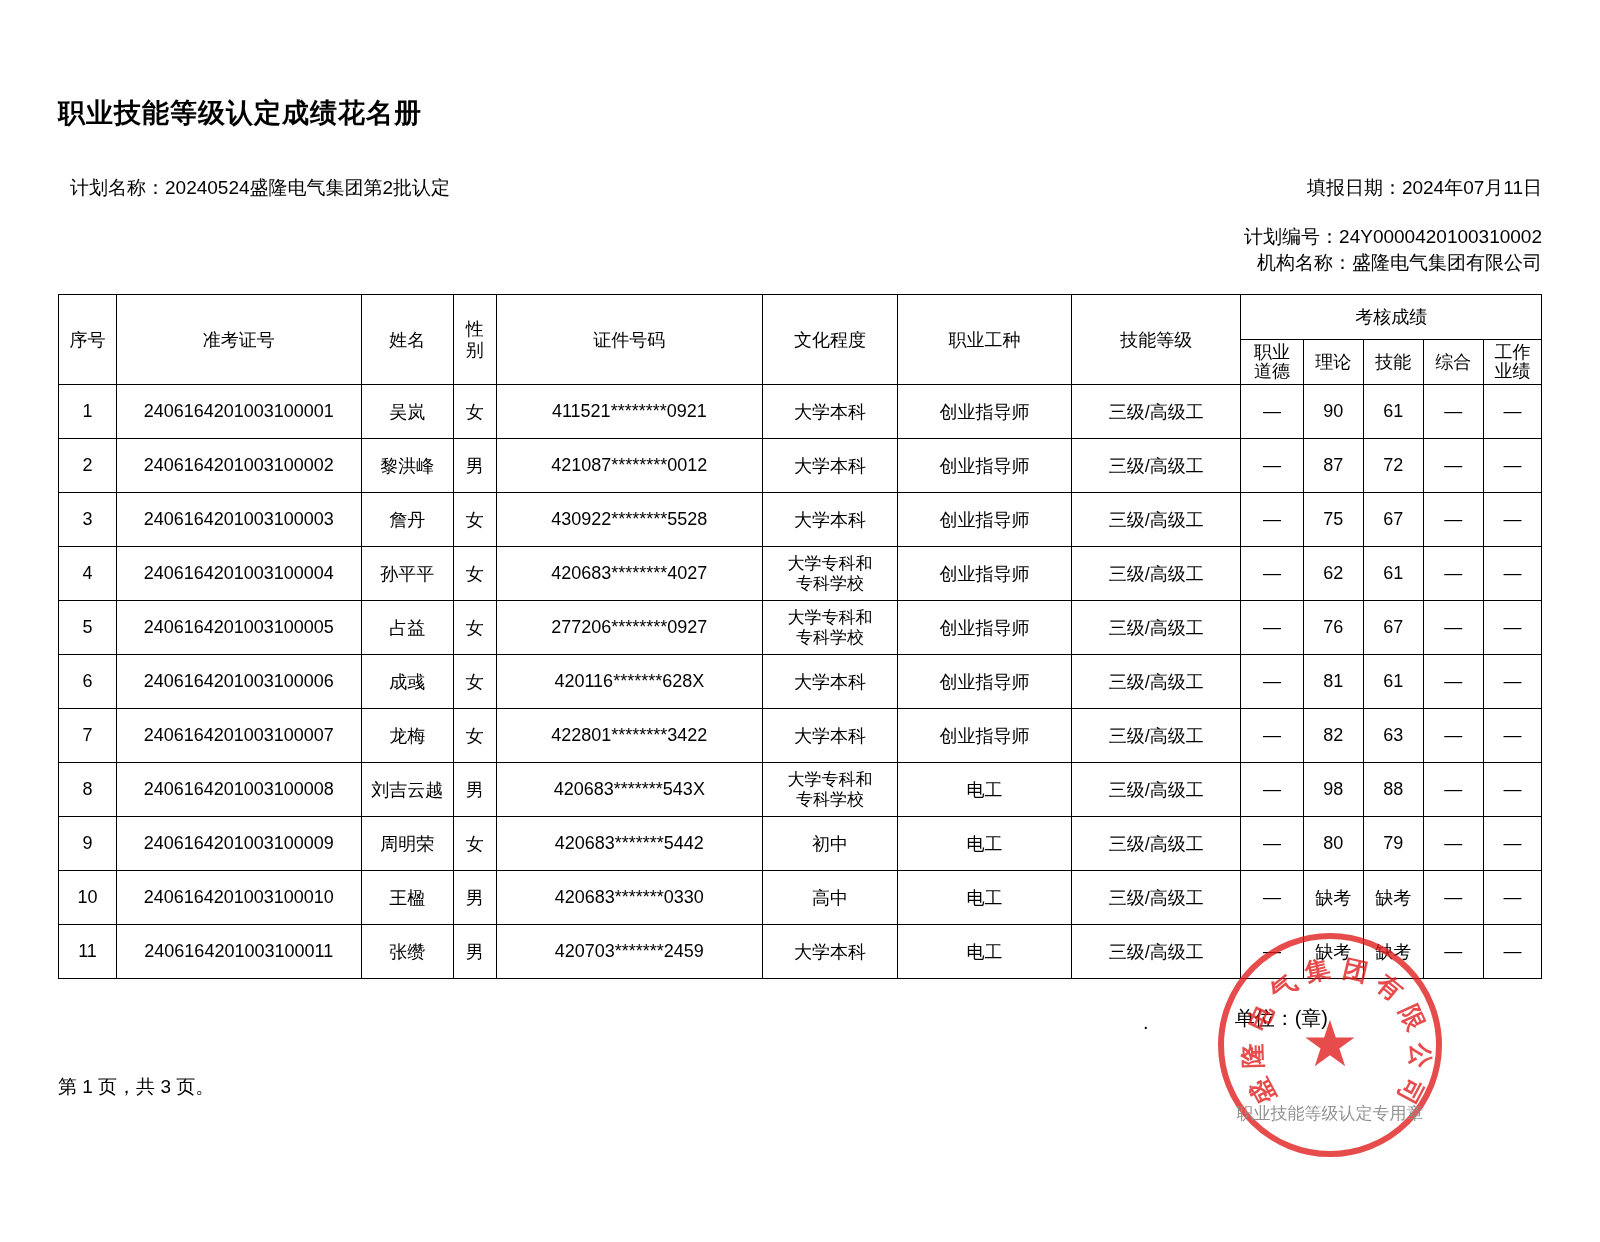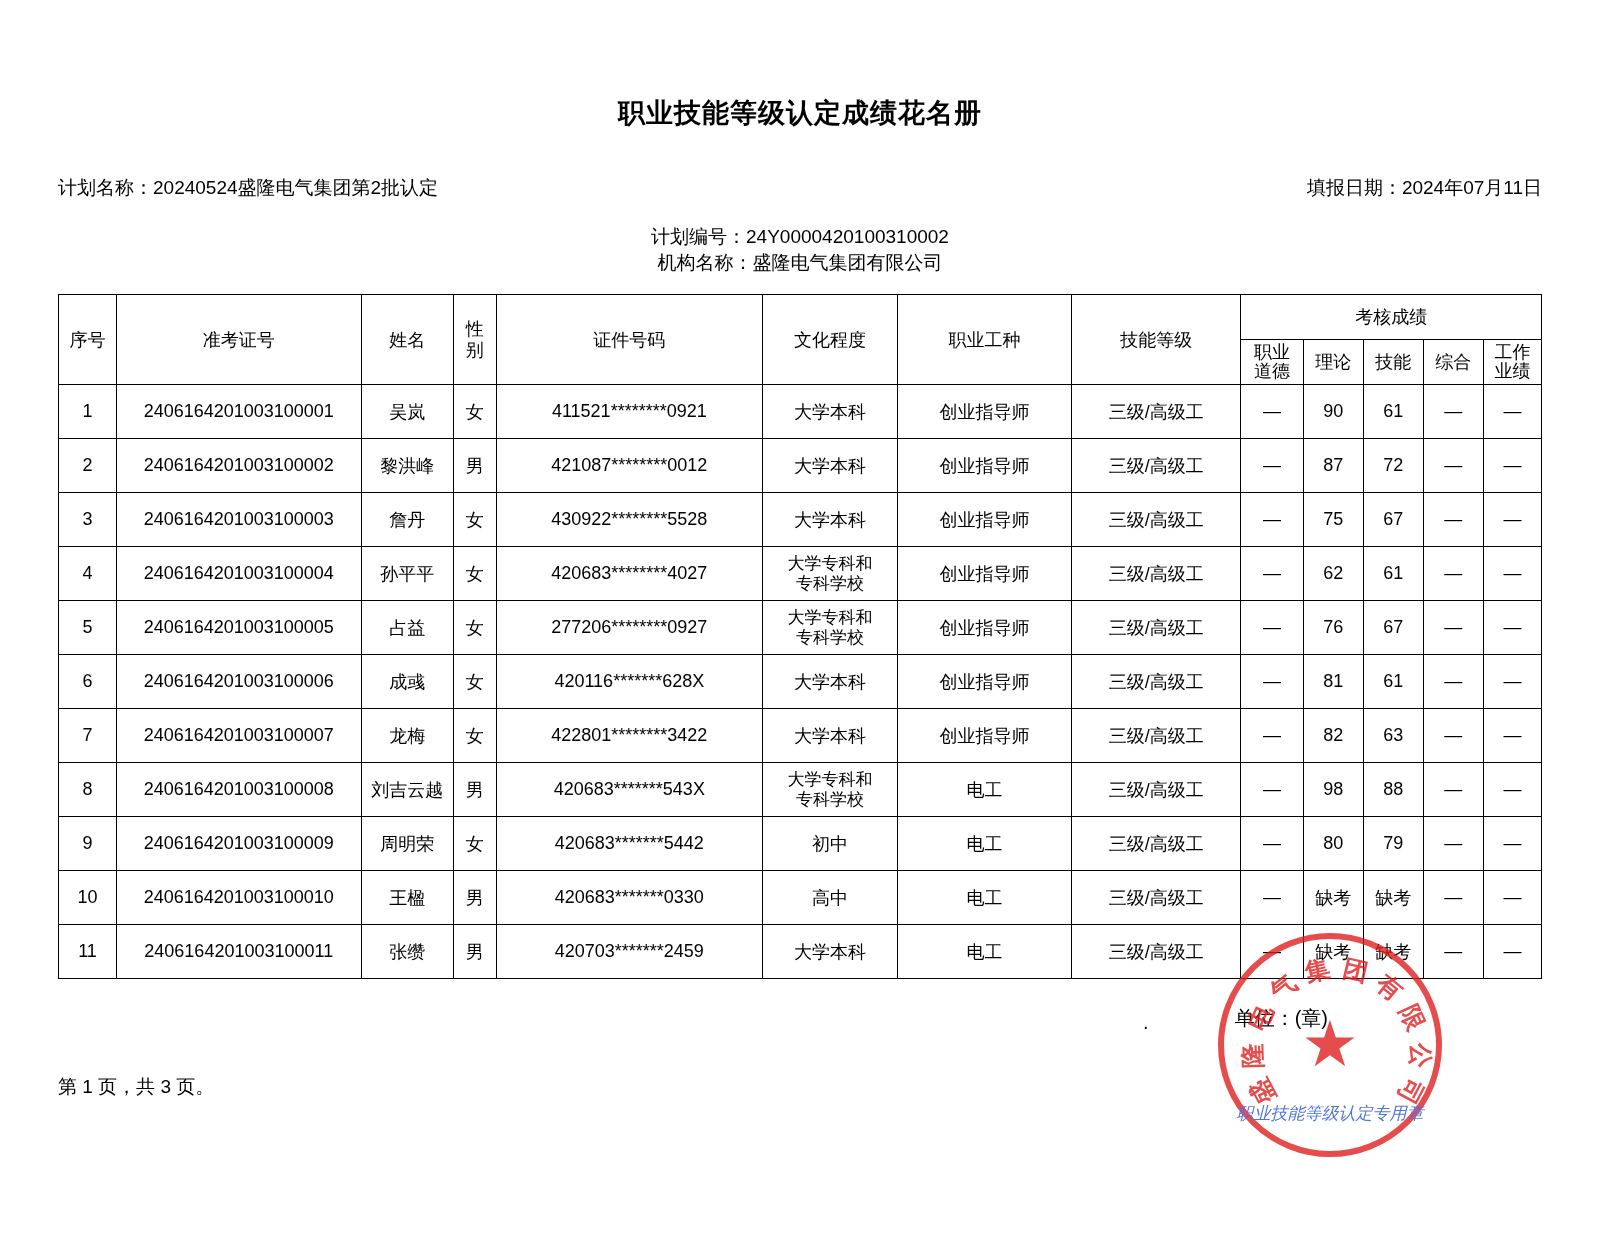--- a/index.html
+++ b/index.html
@@ -16,34 +16,34 @@
     overflow: hidden;
   }
   .page {
     position: relative;
     width: 1600px;
     height: 1242px;
     box-sizing: border-box;
     padding: 0 58px;
   }
   .doc-title {
-    text-align: center;
     font-size: 27px;
     font-weight: bold;
     letter-spacing: 1px;
     margin-top: 95px;
     margin-bottom: 0;
     font-family: Liberation Mono, monospace;
   }
   .meta-row {
     display: flex;
     justify-content: space-between;
-    align-items: center;
+    align-items: flex-end;
     font-size: 19px;
     font-family: "Liberation Sans", "DejaVu Sans", sans-serif;
+    margin-left: 12px;
   }
   .meta-row.first { margin-top: 44px; }
   .meta-row.second { margin-top: 23px; margin-bottom: 18px; flex-direction: column; }
   .meta-left, .meta-right { white-space: nowrap; }
   .meta-label { }
   .meta-value { }
 
   table.roster {
     width: 100%;
     border-collapse: collapse;
@@ -158,24 +158,23 @@
     font-weight: bold;
     font-family: "Liberation Serif", "DejaVu Serif", serif;
     transform-origin: center center;
     white-space: nowrap;
   }
   .seal .bottom-text {
     position: absolute;
     left: 50%;
     bottom: 26px;
     transform: translateX(-50%);
-    color: #1d4ed8;
+    color: #737373;
     font-size: 17px;
     white-space: nowrap;
-    font-style: italic;
   }
 </style>
 </head>
 <body>
 
 <div class="page">
 
   <div class="doc-title">职业技能等级认定成绩花名册</div>
 
   <div class="meta-row first">

